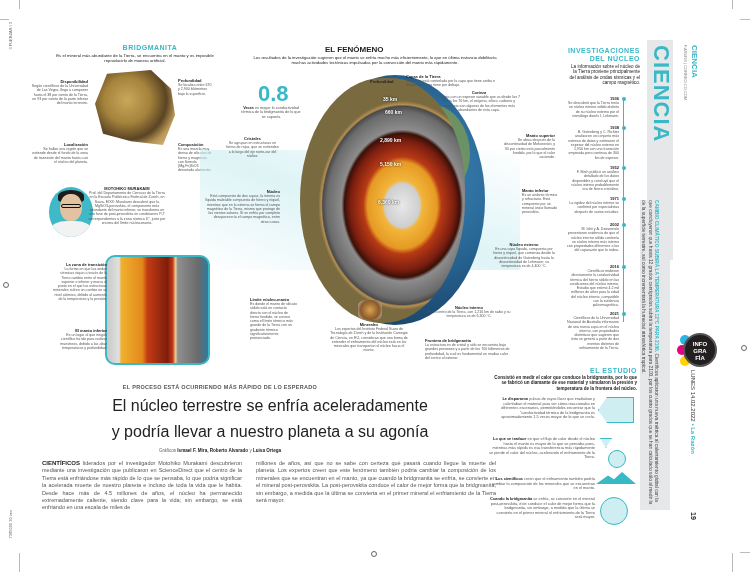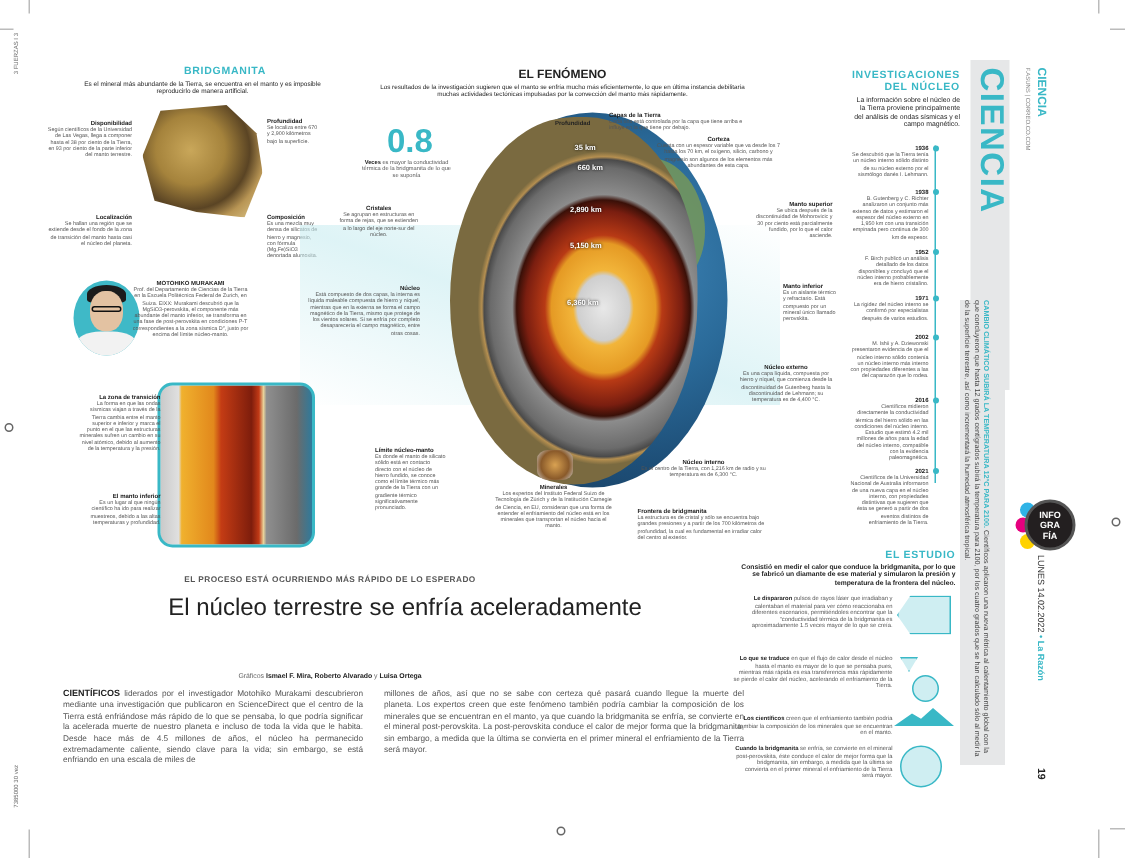--- a/index.html
+++ b/index.html
@@ -94,21 +94,21 @@
 </div>
 <div class="abs" style="left:52px;top:328px;width:55px;text-align:right">
   <div class="lbl">El manto inferior</div>
   <div class="tiny">Es un lugar al que ningún científico ha ido para realizar muestreos, debido a las altas temperaturas y profundidad.</div>
 </div>
 <div class="abs" style="left:250px;top:297px;width:48px">
   <div class="lbl">Límite núcleo-manto</div>
   <div class="tiny">Es donde el manto de silicato sólido está en contacto directo con el núcleo de hierro fundido, se conoce como el límite térmico más grande de la Tierra con un gradiente térmico significativamente pronunciado.</div>
 </div>
 
-<div class="abs" style="left:325px;top:45px;width:100px;text-align:center;font-size:8px;font-weight:bold;color:#222">EL FENÓMENO</div>
+<div class="abs" style="left:325px;top:45px;width:100px;font-size:8px;font-weight:bold;color:#222">EL FENÓMENO</div>
 <div class="abs" style="left:250px;top:55px;width:250px;text-align:center;font-size:4.2px;line-height:5px;color:#222">Los resultados de la investigación sugieren que el manto se enfría mucho más eficientemente, lo que en última instancia debilitaría muchas actividades tectónicas impulsadas por la convección del manto más rápidamente.</div>
 
 <div class="abs teal" style="left:258px;top:83px;font-size:22px;font-weight:bold;line-height:22px">0.8</div>
 <div class="abs" style="left:240px;top:106px;width:62px;text-align:center;font-size:3.8px;line-height:4.4px;color:#555">
   <b style="color:#222">Veces</b>
   <span>es mayor la conductividad térmica de la bridgmanita de lo que se suponía</span>
 </div>
 
 <div class="abs" style="left:225px;top:136px;width:55px;text-align:center">
   <div class="lbl">Cristales</div>
@@ -251,20 +251,21 @@
 </div>
 <div class="study-icon" style="left:598px;top:397px;width:36px;height:26px;clip-path:polygon(25% 0,100% 0,100% 100%,25% 100%,0 50%)"></div>
 <div class="study-icon" style="left:600px;top:438px;width:12px;height:10px;clip-path:polygon(0 0,100% 0,50% 100%)"></div>
 <div class="study-icon" style="left:608px;top:450px;width:18px;height:18px;border-radius:50%"></div>
 <div class="study-icon" style="left:596px;top:472px;width:40px;height:12px;clip-path:polygon(0 100%,30% 30%,45% 60%,65% 0,100% 100%);border:none;background:#39b8c6"></div>
 <div class="study-icon" style="left:600px;top:497px;width:28px;height:28px;border-radius:50%"></div>
 
 <div class="abs" style="left:40px;top:384px;width:360px;text-align:center;font-size:5.5px;font-weight:bold;color:#555;letter-spacing:.3px">EL PROCESO ESTÁ OCURRIENDO MÁS RÁPIDO DE LO ESPERADO</div>
 <div class="abs" style="left:35px;top:393px;width:470px;text-align:center;font-size:16px;line-height:26px;font-weight:300;color:#222">
   <div>El núcleo terrestre se enfría aceleradamente</div>
+  <div>y podría llevar a nuestro planeta a su agonía</div>
 </div>
 <div class="abs" style="left:60px;top:448px;width:320px;text-align:center;font-size:4.6px;color:#666">
   <span>Gráficos</span>
   <b style="color:#222">Ismael F. Mira, Roberto Alvarado</b>
   <span>y</span>
   <b style="color:#222">Luisa Ortega</b>
 </div>
 <div class="abs" style="left:42px;top:460px;width:200px;font-size:5.5px;line-height:7.4px;color:#555;text-align:justify">
   <b style="color:#222;font-size:6px">CIENTÍFICOS</b>
   <span>liderados por el investigador Motohiko Murakami descubrieron mediante una investigación que publicaron en ScienceDirect que el centro de la Tierra está enfriándose más rápido de lo que se pensaba, lo que podría significar la acelerada muerte de nuestro planeta e incluso de toda la vida que le habita. Desde hace más de 4.5 millones de años, el núcleo ha permanecido extremadamente caliente, siendo clave para la vida; sin embargo, se está enfriando en una escala de miles de</span>

